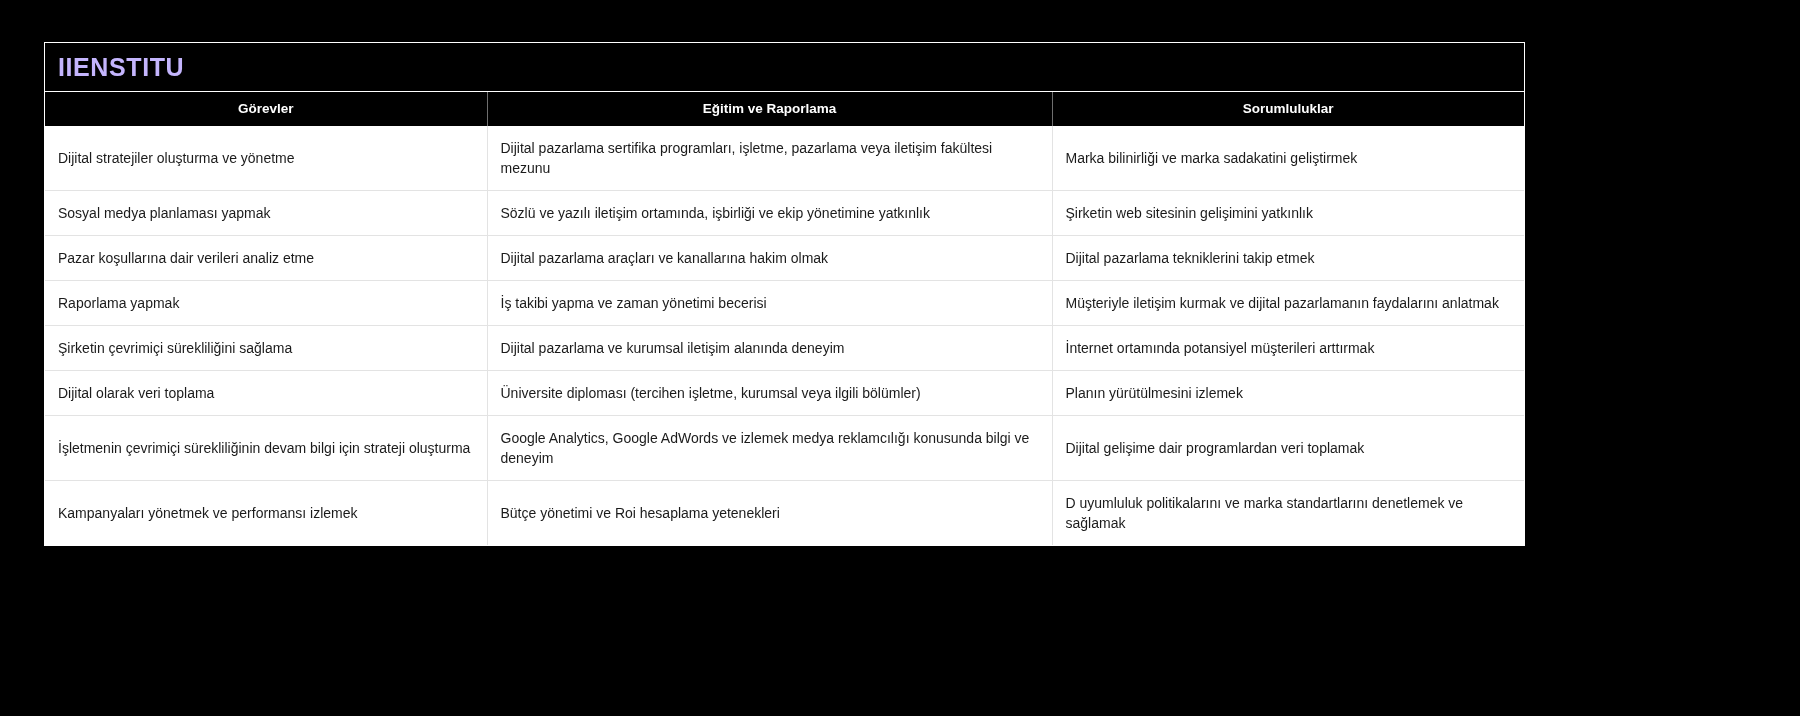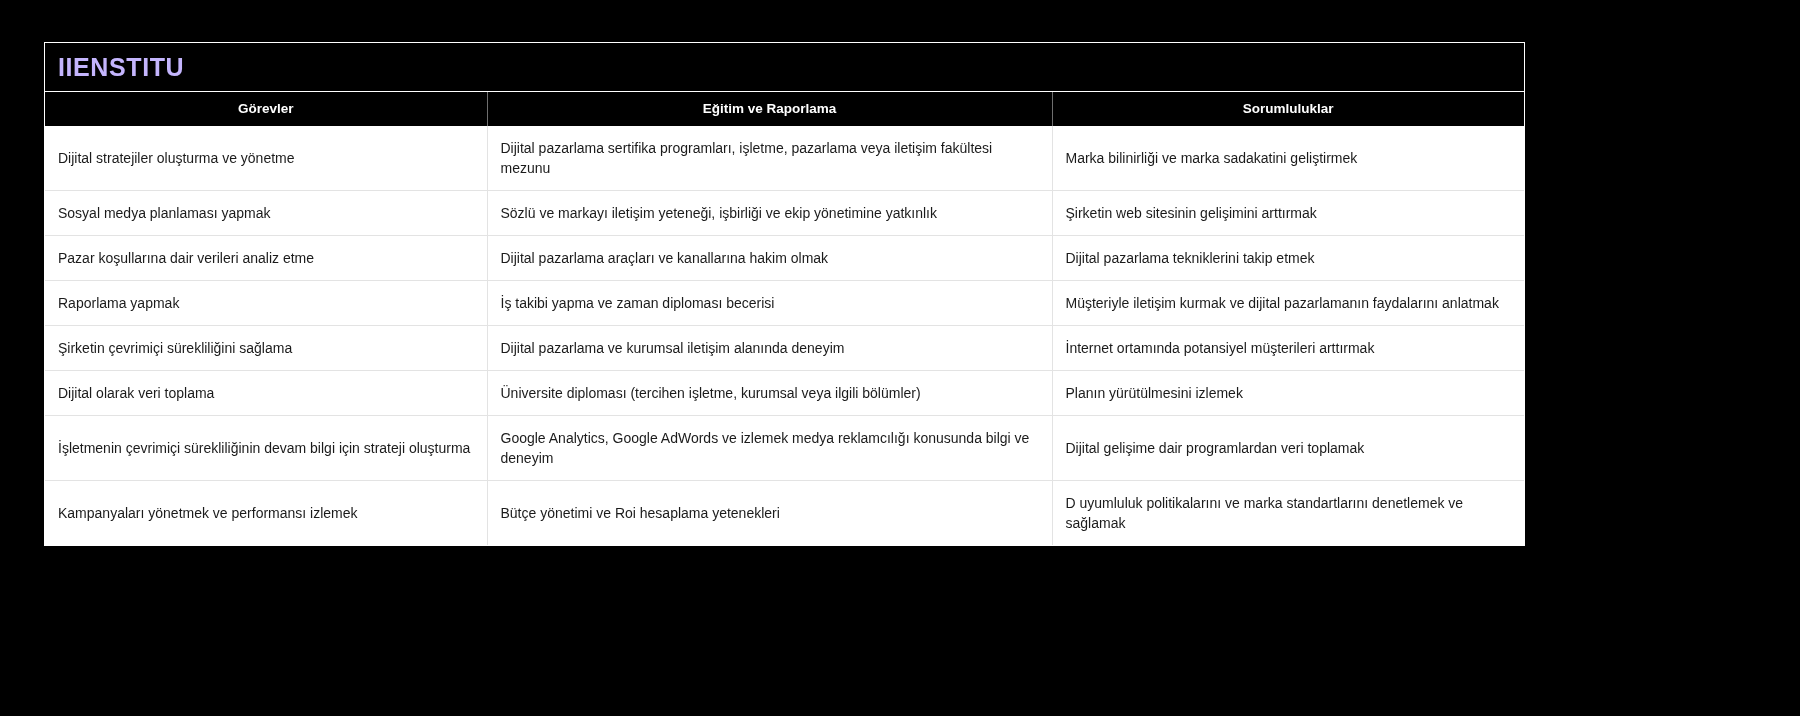--- a/index.html
+++ b/index.html
@@ -118,31 +118,31 @@
         </tr>
       </thead>
       <tbody>
         <tr>
           <td>Dijital stratejiler oluşturma ve yönetme</td>
           <td>Dijital pazarlama sertifika programları, işletme, pazarlama veya iletişim fakültesi mezunu</td>
           <td>Marka bilinirliği ve marka sadakatini geliştirmek</td>
         </tr>
         <tr>
           <td>Sosyal medya planlaması yapmak</td>
-          <td>Sözlü ve markayı iletişim yeteneği, işbirliği ve ekip yönetimine yatkınlık</td>
-          <td>Şirketin web sitesinin gelişimini arttırmak</td>
+          <td>Sözlü ve yazılı iletişim ortamında, işbirliği ve ekip yönetimine yatkınlık</td>
+          <td>Şirketin web sitesinin gelişimini yatkınlık</td>
         </tr>
         <tr>
           <td>Pazar koşullarına dair verileri analiz etme</td>
           <td>Dijital pazarlama araçları ve kanallarına hakim olmak</td>
           <td>Dijital pazarlama tekniklerini takip etmek</td>
         </tr>
         <tr>
           <td>Raporlama yapmak</td>
-          <td>İş takibi yapma ve zaman diploması becerisi</td>
+          <td>İş takibi yapma ve zaman yönetimi becerisi</td>
           <td>Müşteriyle iletişim kurmak ve dijital pazarlamanın faydalarını anlatmak</td>
         </tr>
         <tr>
           <td>Şirketin çevrimiçi sürekliliğini sağlama</td>
           <td>Dijital pazarlama ve kurumsal iletişim alanında deneyim</td>
           <td>İnternet ortamında potansiyel müşterileri arttırmak</td>
         </tr>
         <tr>
           <td>Dijital olarak veri toplama</td>
           <td>Üniversite diploması (tercihen işletme, kurumsal veya ilgili bölümler)</td>

